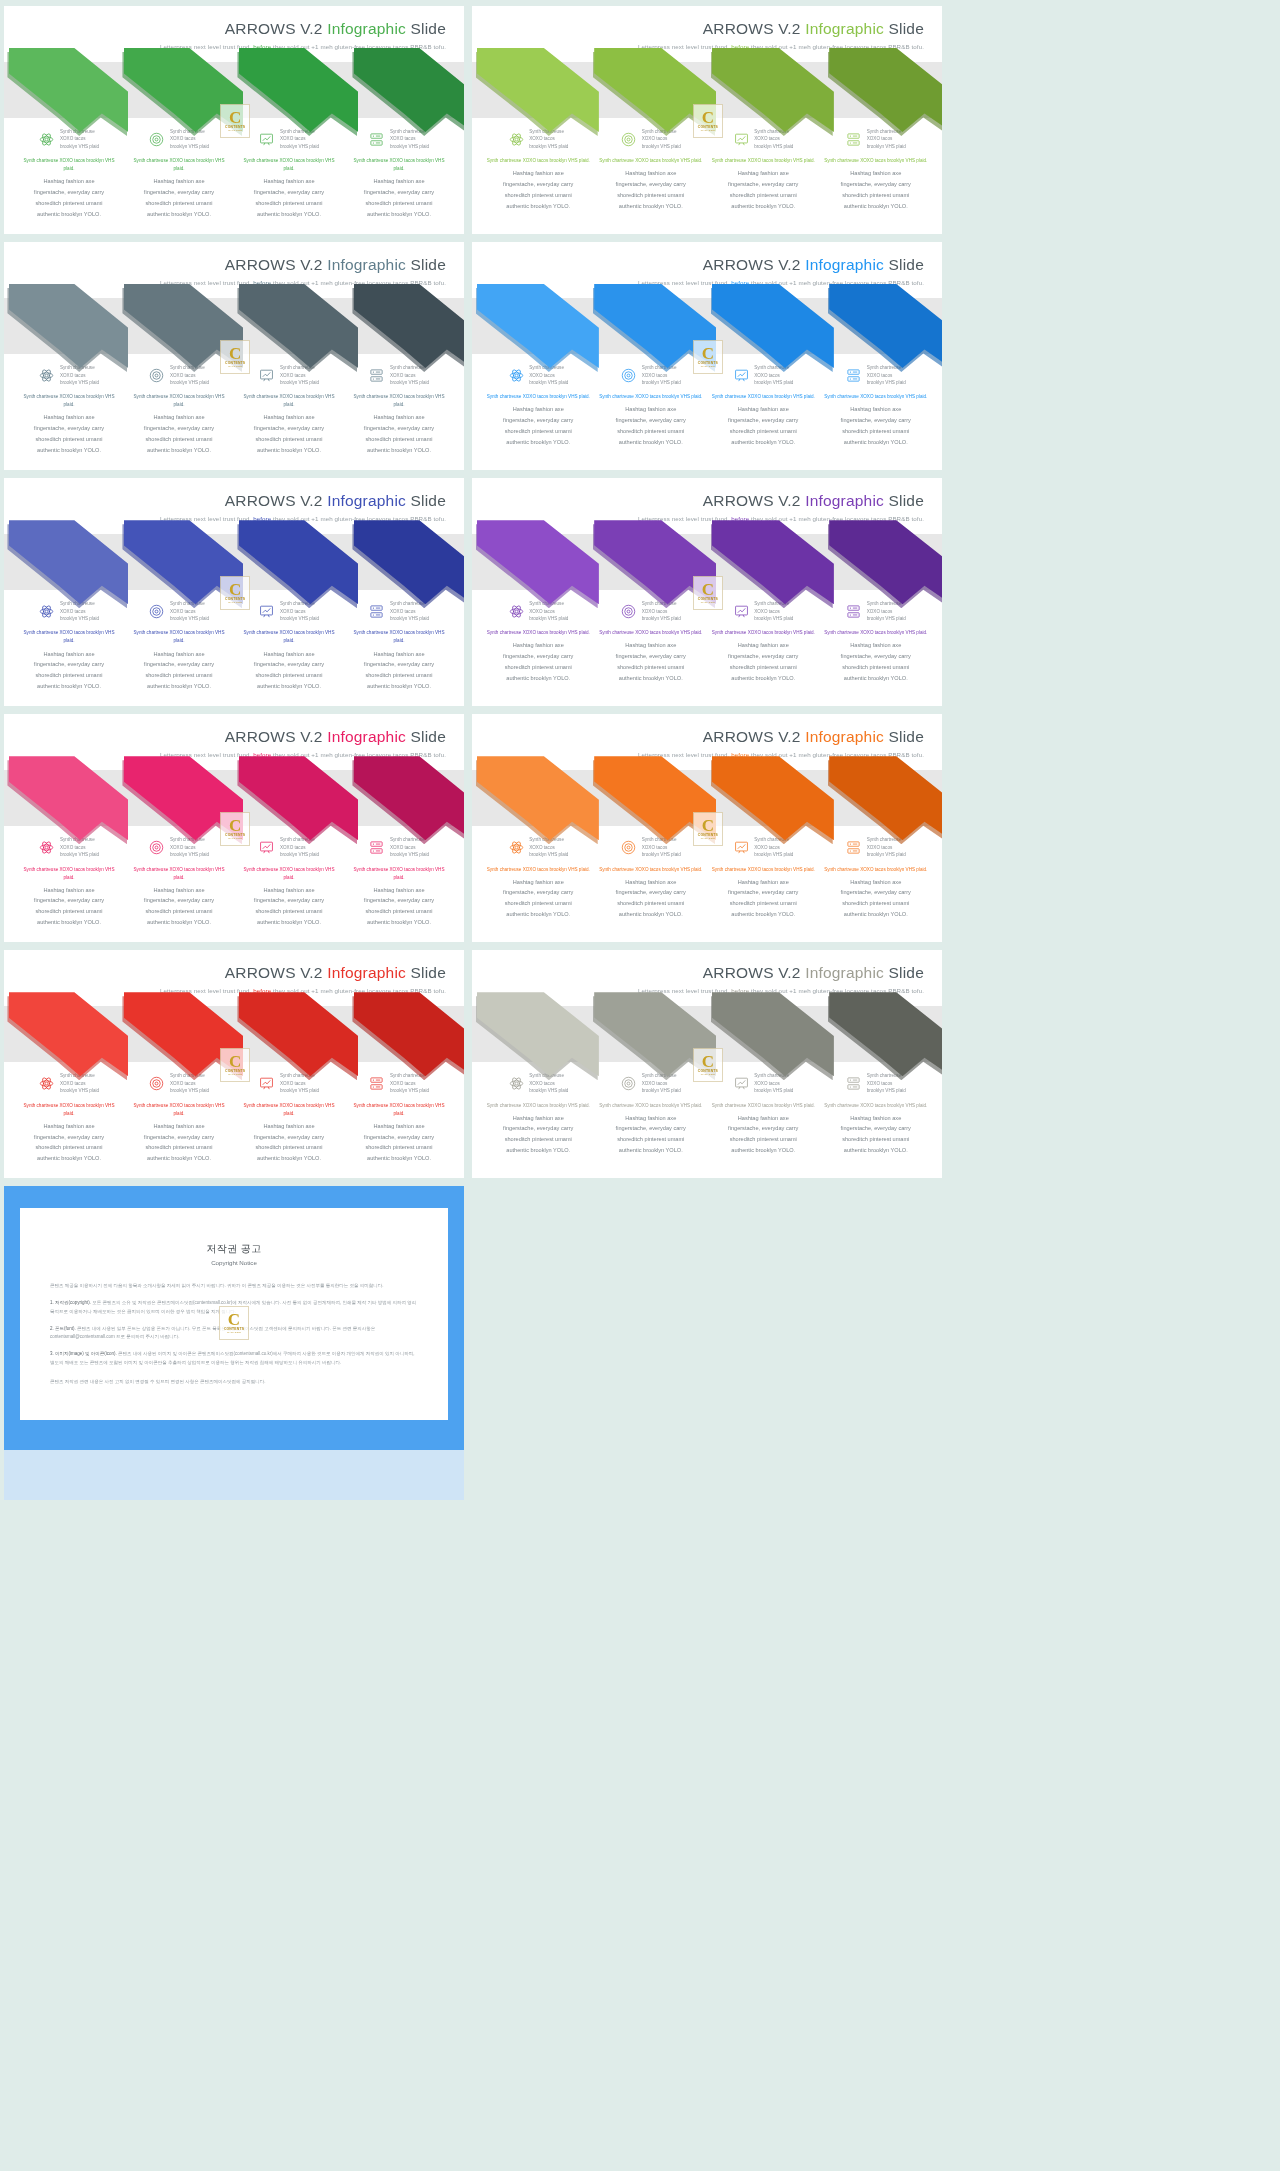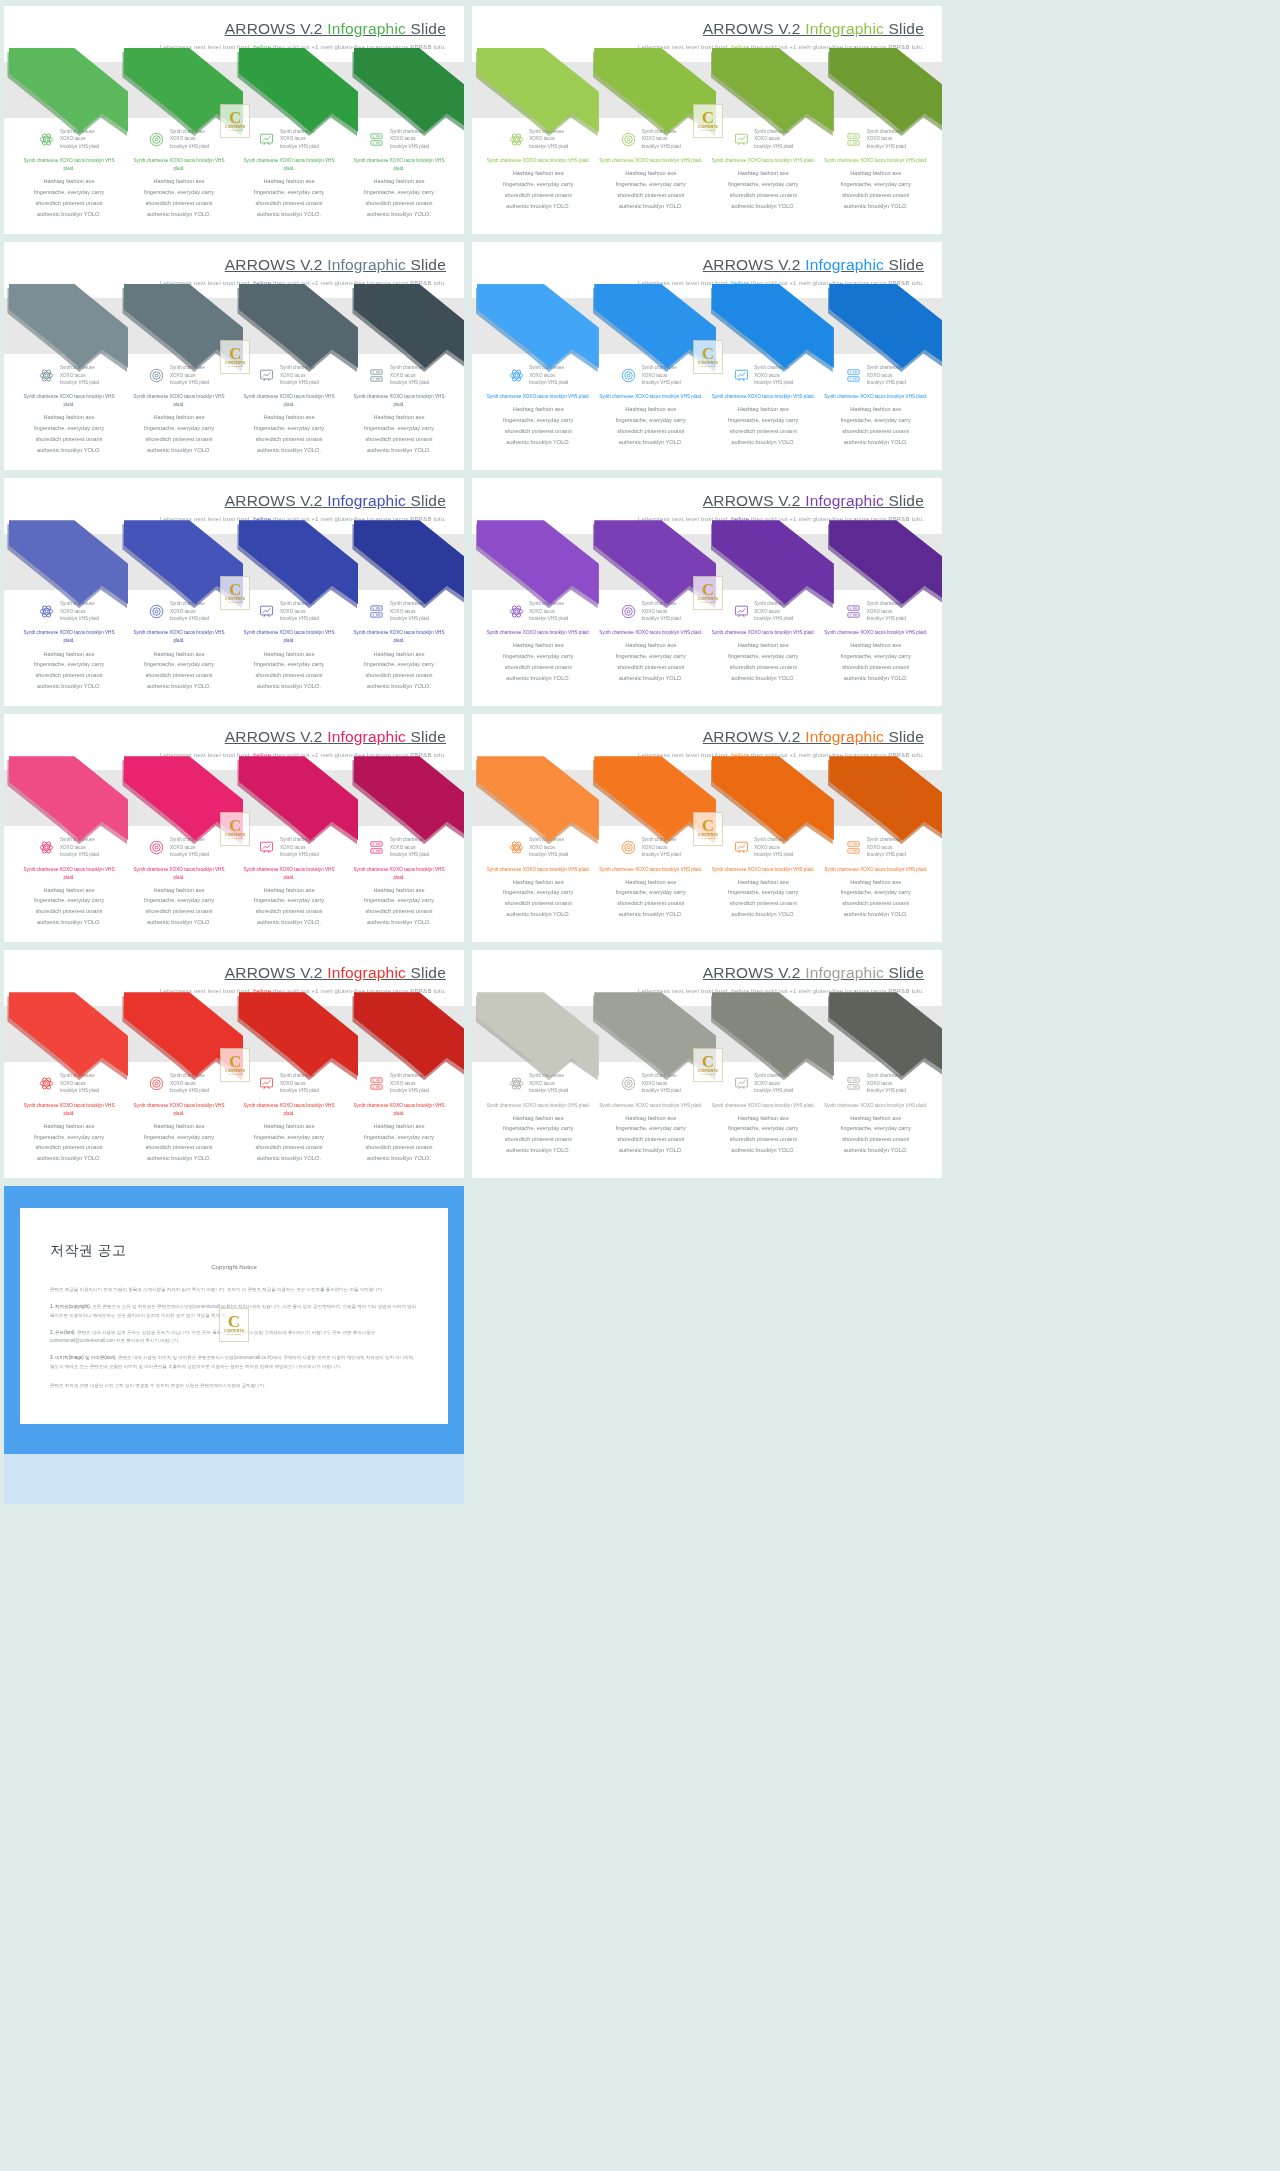--- a/index.html
+++ b/index.html
@@ -34,21 +34,20 @@
     text-align: right;
     padding: 14px 18px 0 0;
   }
   .title {
     font-size: 15.5px;
     font-weight: 400;
     color: #4f5a60;
     letter-spacing: .2px;
     white-space: nowrap;
     line-height: 1.1;
-    text-decoration: underline;
   }
   .title .accent { color: var(--accent); }
   .subtitle {
     font-size: 6.2px;
     color: #9aa2a7;
     margin-top: 6px;
     letter-spacing: .1px;
     white-space: nowrap;
   }
   .subtitle .accent { color: var(--accent); }
@@ -162,21 +161,22 @@
     background: #4da2f0;
     padding: 22px 16px 30px 16px;
   }
   .copy-inner {
     background: #ffffff;
     padding: 34px 30px 34px 30px;
     min-height: 210px;
     position: relative;
   }
   .copy-title {
-    font-size: 14px;
+    text-align: center;
+    font-size: 10px;
     color: #3c4348;
     letter-spacing: .4px;
     margin-bottom: 3px;
   }
   .copy-subtitle {
     text-align: center;
     font-size: 6.2px;
     color: #6d757b;
     margin-bottom: 16px;
   }

